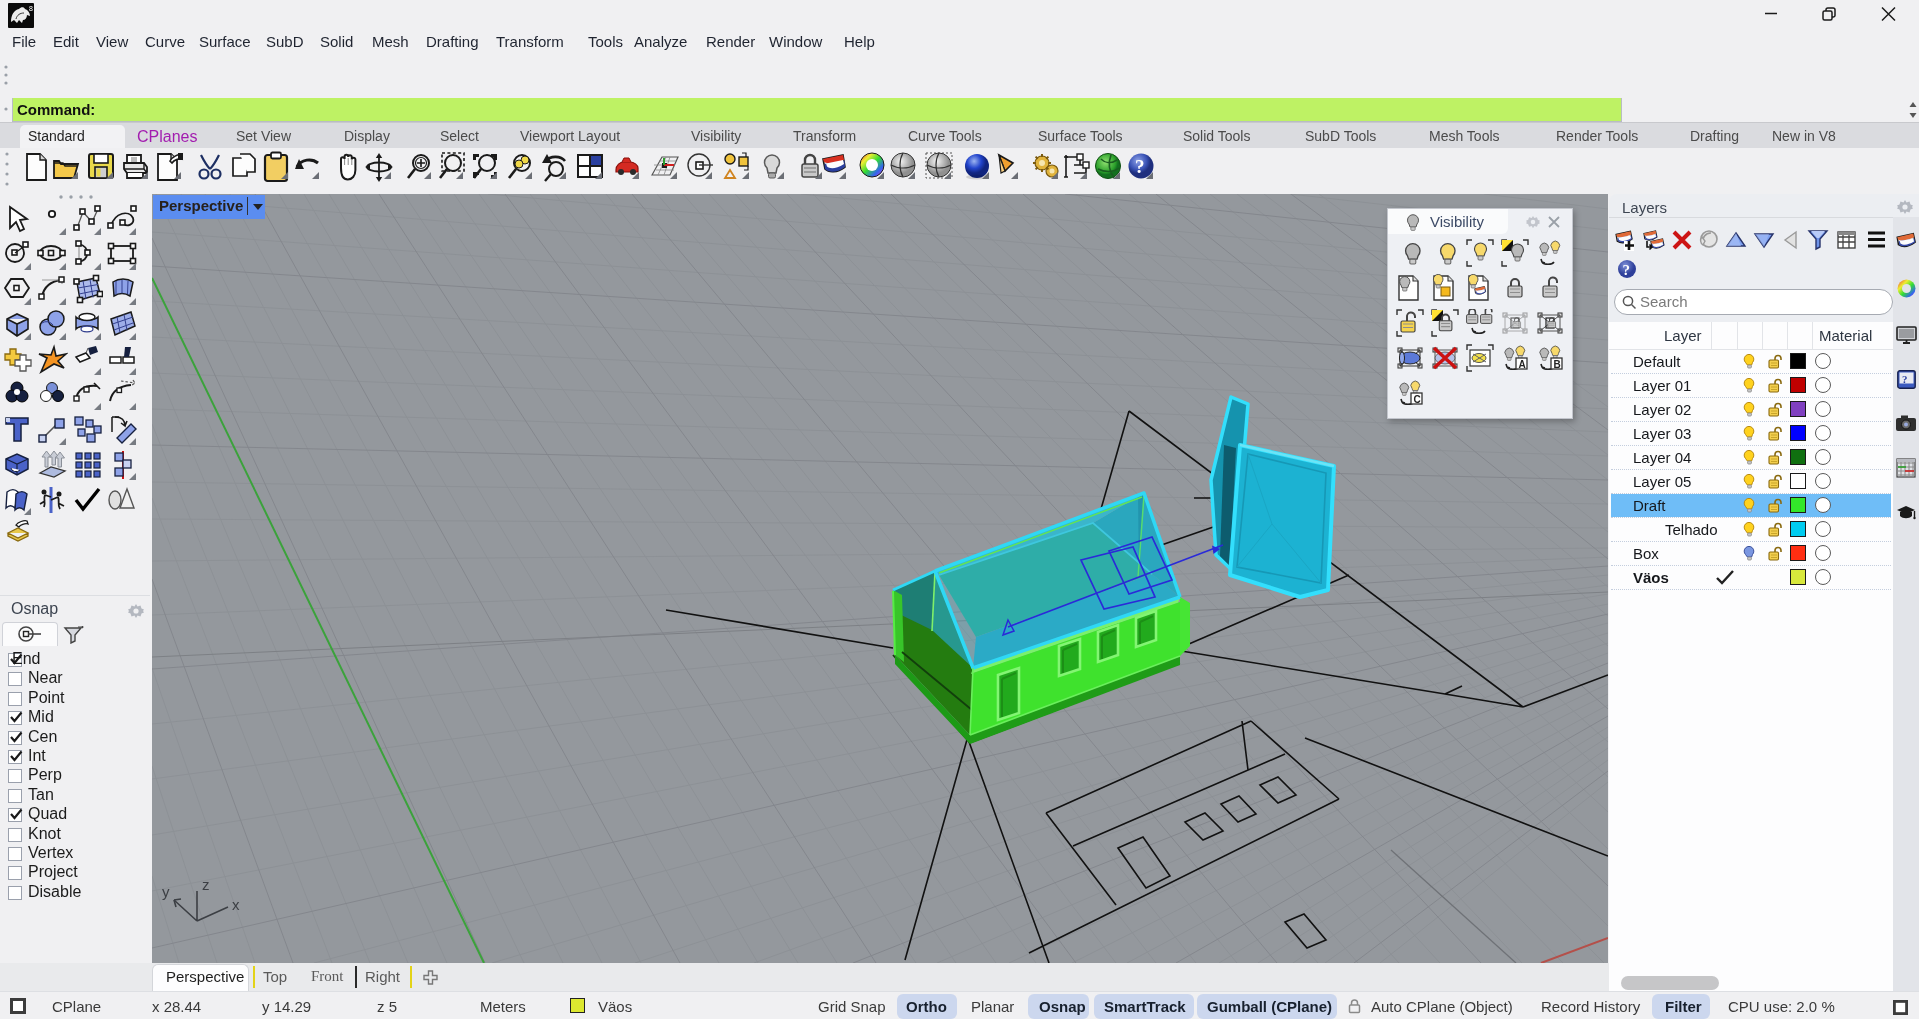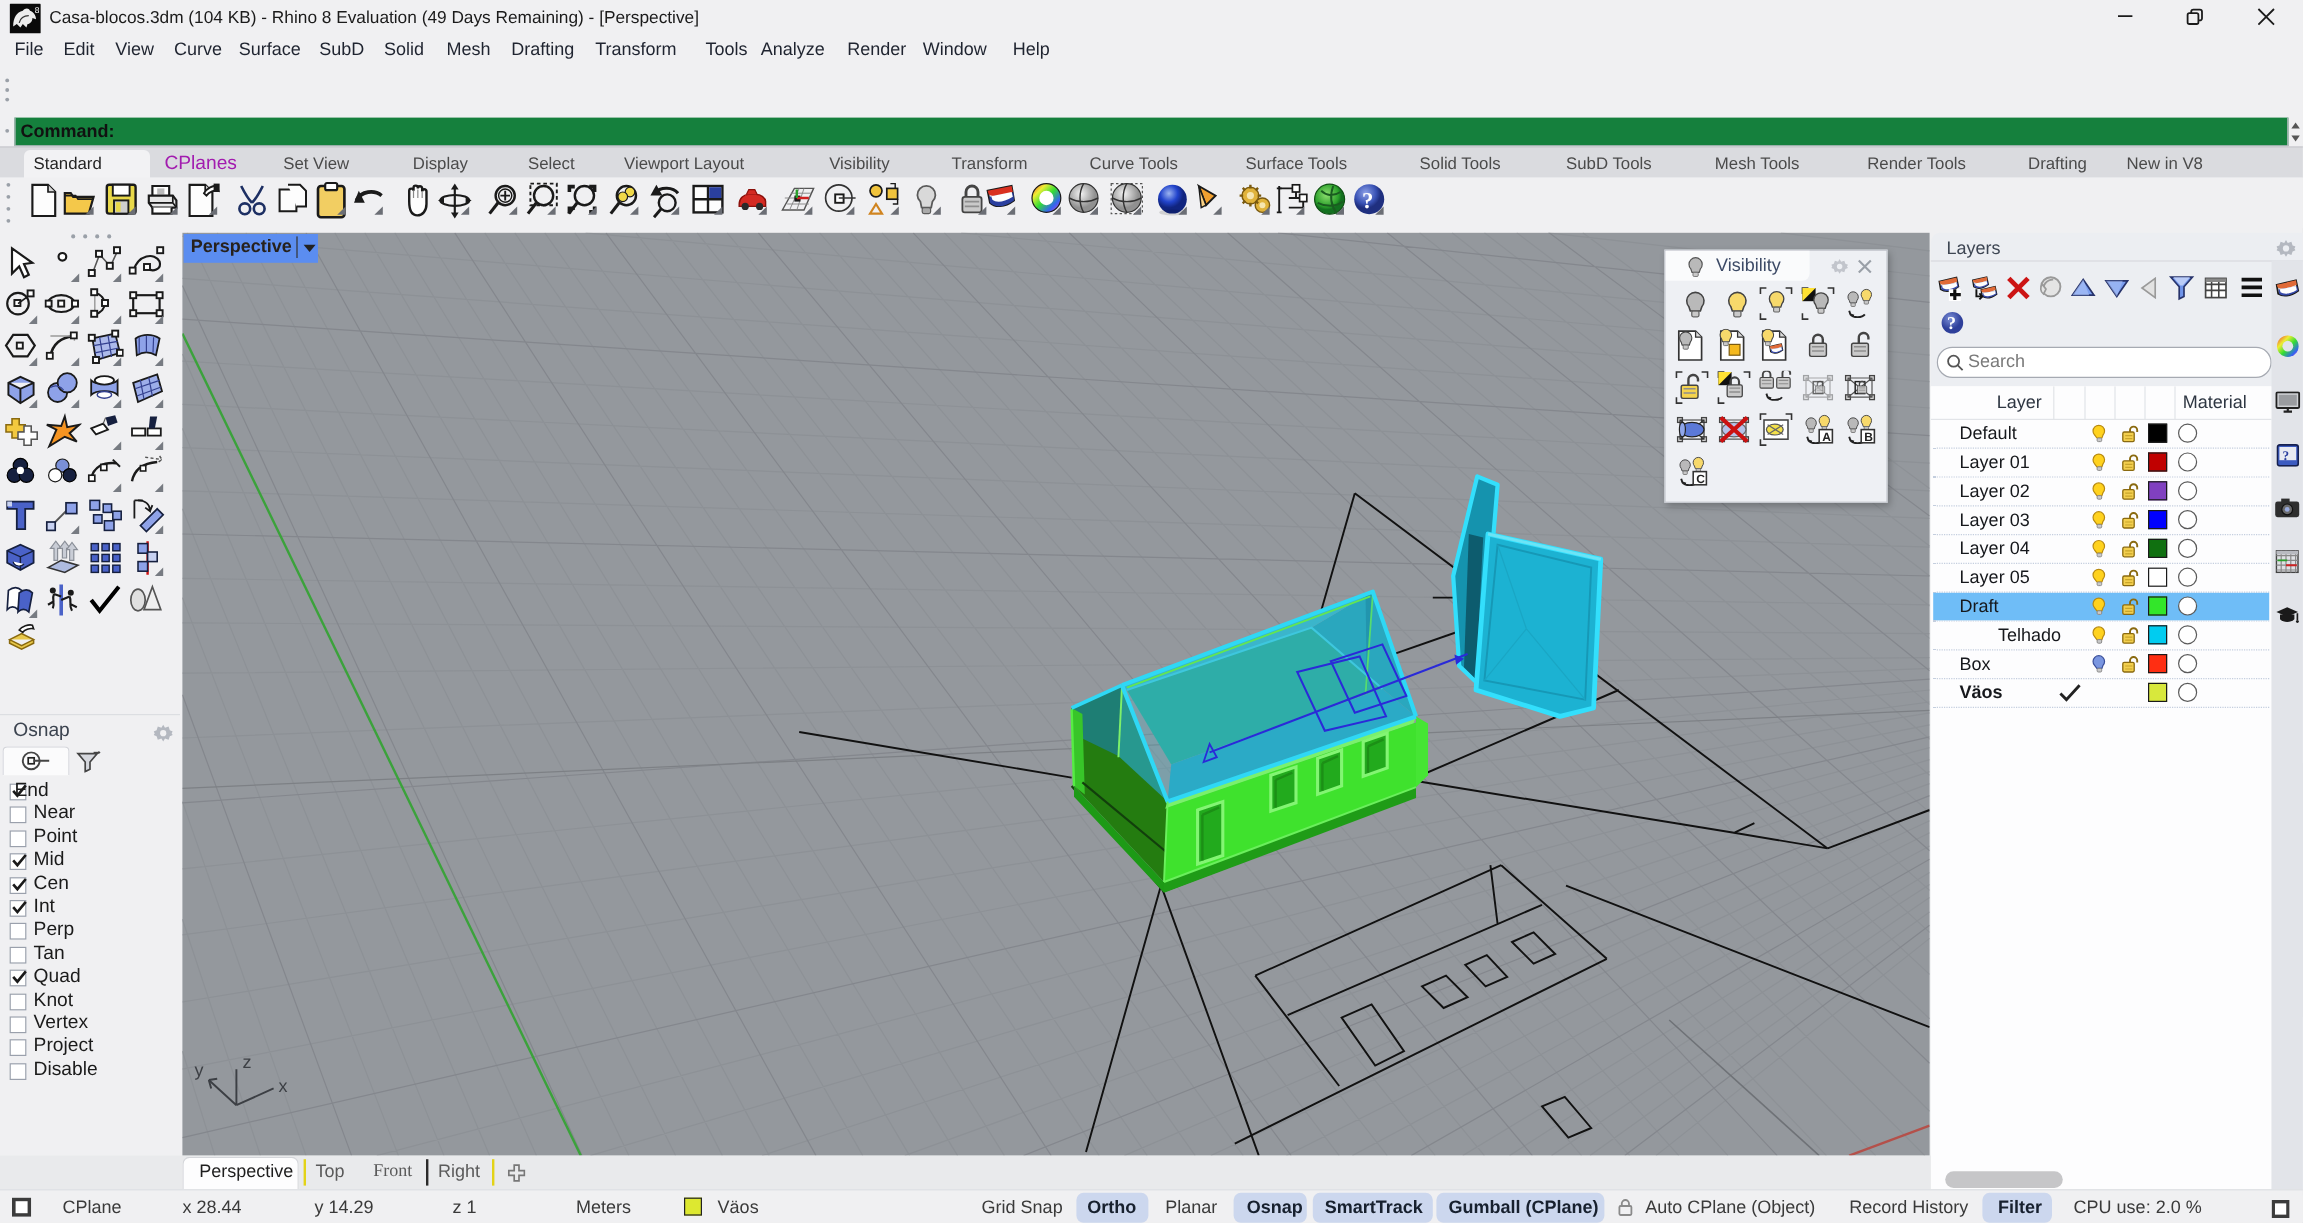--- a/index.html
+++ b/index.html
@@ -7,21 +7,20 @@
 .abs{position:absolute;}
 </style></head>
 <body>
 <div class="abs" style="left:0;top:0;width:1919px;height:30px;background:#f0f0f2;">
  <svg class="abs" style="left:8px;top:3px" width="26" height="25" viewBox="0 0 26 25">
   <rect x="0" y="0" width="26" height="25" rx="1" fill="#0a0a0a"></rect>
   <path d="M3 19 C3 12 6 7 11 6 C13 3.5 16 3.5 17 6 C20 7 22 10 22 13 L19 12 C19 15 17 17 15 17 L14 20 L11 17 L9 20 L6 17 Z" fill="#ececec"></path>
       <path d="M8 16 C9 12 12 10 16 10" stroke="#333" stroke-width="1" fill="none"></path>
   <text x="21" y="8" font-size="7" fill="#fff" font-family="Liberation Sans">8</text>
  </svg>
- <span class="abs" style="left:41px;top:7px;font-size:14.4px;color:#1b1b1b;">Casa-blocos.3dm (104 KB) - Rhino 8 Evaluation (49 Days Remaining) - [Perspective]</span>
  <svg class="abs" style="left:1765px;top:6px" width="132" height="17" viewBox="0 0 132 17">
    <line x1="0" y1="7.5" x2="12" y2="7.5" stroke="#1b1b1b" stroke-width="1.5"></line>
    <path d="M61 5 v-1.2 a1.8 1.8 0 0 1 1.8-1.8 h5.4 a1.8 1.8 0 0 1 1.8 1.8 v5.4 a1.8 1.8 0 0 1-1.8 1.8 h-1.2" fill="none" stroke="#1b1b1b" stroke-width="1.5"></path>
    <rect x="58" y="5" width="9" height="9" rx="1.5" fill="#f0f0f2" stroke="#1b1b1b" stroke-width="1.5"></rect>
    <path d="M117 1.5 L130 14.5 M130 1.5 L117 14.5" stroke="#1b1b1b" stroke-width="1.5"></path>
  </svg>
 </div>
 <div class="abs" style="left:0;top:30px;width:1919px;height:23px;background:#f0f0f2;">
     <span class="abs" style="left:12px;top:3px;font-size:15px;color:#1f2430;">File</span>
     <span class="abs" style="left:53px;top:3px;font-size:15px;color:#1f2430;">Edit</span>
@@ -33,21 +32,21 @@
     <span class="abs" style="left:372px;top:3px;font-size:15px;color:#1f2430;">Mesh</span>
     <span class="abs" style="left:426px;top:3px;font-size:15px;color:#1f2430;">Drafting</span>
     <span class="abs" style="left:496px;top:3px;font-size:15px;color:#1f2430;">Transform</span>
     <span class="abs" style="left:588px;top:3px;font-size:15px;color:#1f2430;">Tools</span>
     <span class="abs" style="left:634px;top:3px;font-size:15px;color:#1f2430;">Analyze</span>
     <span class="abs" style="left:706px;top:3px;font-size:15px;color:#1f2430;">Render</span>
     <span class="abs" style="left:769px;top:3px;font-size:15px;color:#1f2430;">Window</span>
     <span class="abs" style="left:844px;top:3px;font-size:15px;color:#1f2430;">Help</span>
   </div>
 <div class="abs" style="left:0;top:53px;width:1919px;height:69px;background:#f0f0f2;">
- <div class="abs" style="left:12px;top:45px;width:1895px;height:24px;background:#15803d;border:1px solid #b8bcc4;border-top:none;">
+ <div class="abs" style="left:12px;top:45px;width:1610px;height:24px;background:#bef264;border:1px solid #b8bcc4;border-top:none;">
    <span class="abs" style="left:4px;top:3px;font-size:15px;font-weight:bold;color:#111;">Command:</span>
  </div>
  <svg class="abs" style="left:1908px;top:47px" width="10" height="20" viewBox="0 0 10 20">
    <path d="M5 2 L8.5 7 L1.5 7 Z" fill="#555"></path>
       <path d="M5 18 L8.5 13 L1.5 13 Z" fill="#555"></path>
  </svg>
  <svg class="abs" style="left:3px;top:6px" width="6" height="60" viewBox="0 0 6 60">
   <circle cx="3" cy="8" r="1.6" fill="#9aa0a8"></circle>
       <circle cx="3" cy="16" r="1.6" fill="#9aa0a8"></circle>
   <circle cx="3" cy="24" r="1.6" fill="#9aa0a8"></circle>
@@ -1192,21 +1191,21 @@
       <path d="M5.5 1 L9.5 1 L9.5 5.5 L14 5.5 L14 9.5 L9.5 9.5 L9.5 14 L5.5 14 L5.5 9.5 L1 9.5 L1 5.5 L5.5 5.5 Z" fill="none" stroke="#777" stroke-width="1.4"></path>
     </svg>
 </div>
 <div class="abs" style="left:0;top:991px;width:1919px;height:28px;background:#f0f0f2;border-top:1px solid #dddfe3;">
     <svg class="abs" style="left:10px;top:6px" width="16" height="16" viewBox="0 0 16 16">
       <rect x="1.5" y="1.5" width="13" height="13" fill="#fff" stroke="#3c3c3c" stroke-width="3"></rect>
     </svg>
     <span class="abs" style="left:52px;top:6px;font-size:15px;color:#3a3a3a;">CPlane</span>
     <span class="abs" style="left:152px;top:6px;font-size:15px;color:#3a3a3a;">x 28.44</span>
     <span class="abs" style="left:262px;top:6px;font-size:15px;color:#3a3a3a;">y 14.29</span>
-    <span class="abs" style="left:377px;top:6px;font-size:15px;color:#3a3a3a;">z 1</span>
+    <span class="abs" style="left:377px;top:6px;font-size:15px;color:#3a3a3a;">z 5</span>
     <span class="abs" style="left:480px;top:6px;font-size:15px;color:#3a3a3a;">Meters</span>
     <div class="abs" style="left:570px;top:6px;width:15px;height:15px;background:#dde830;border:1.5px solid #222;"></div>
     <span class="abs" style="left:598px;top:6px;font-size:15px;color:#3a3a3a;">Väos</span>
     <span class="abs" style="left:818px;top:6px;font-size:15px;color:#3a3a3a;">Grid Snap</span>
     <div class="abs" style="left:897px;top:2px;width:60px;height:25px;background:#ccd7ee;border-radius:6px;"></div>
     <span class="abs" style="left:906px;top:6px;font-size:15px;color:#17202e;font-weight:bold;">Ortho</span>
     <span class="abs" style="left:971px;top:6px;font-size:15px;color:#3a3a3a;">Planar</span>
     <div class="abs" style="left:1028px;top:2px;width:61px;height:25px;background:#ccd7ee;border-radius:6px;"></div>
     <span class="abs" style="left:1039px;top:6px;font-size:15px;color:#17202e;font-weight:bold;">Osnap</span>
     <div class="abs" style="left:1094px;top:2px;width:100px;height:25px;background:#ccd7ee;border-radius:6px;"></div>

